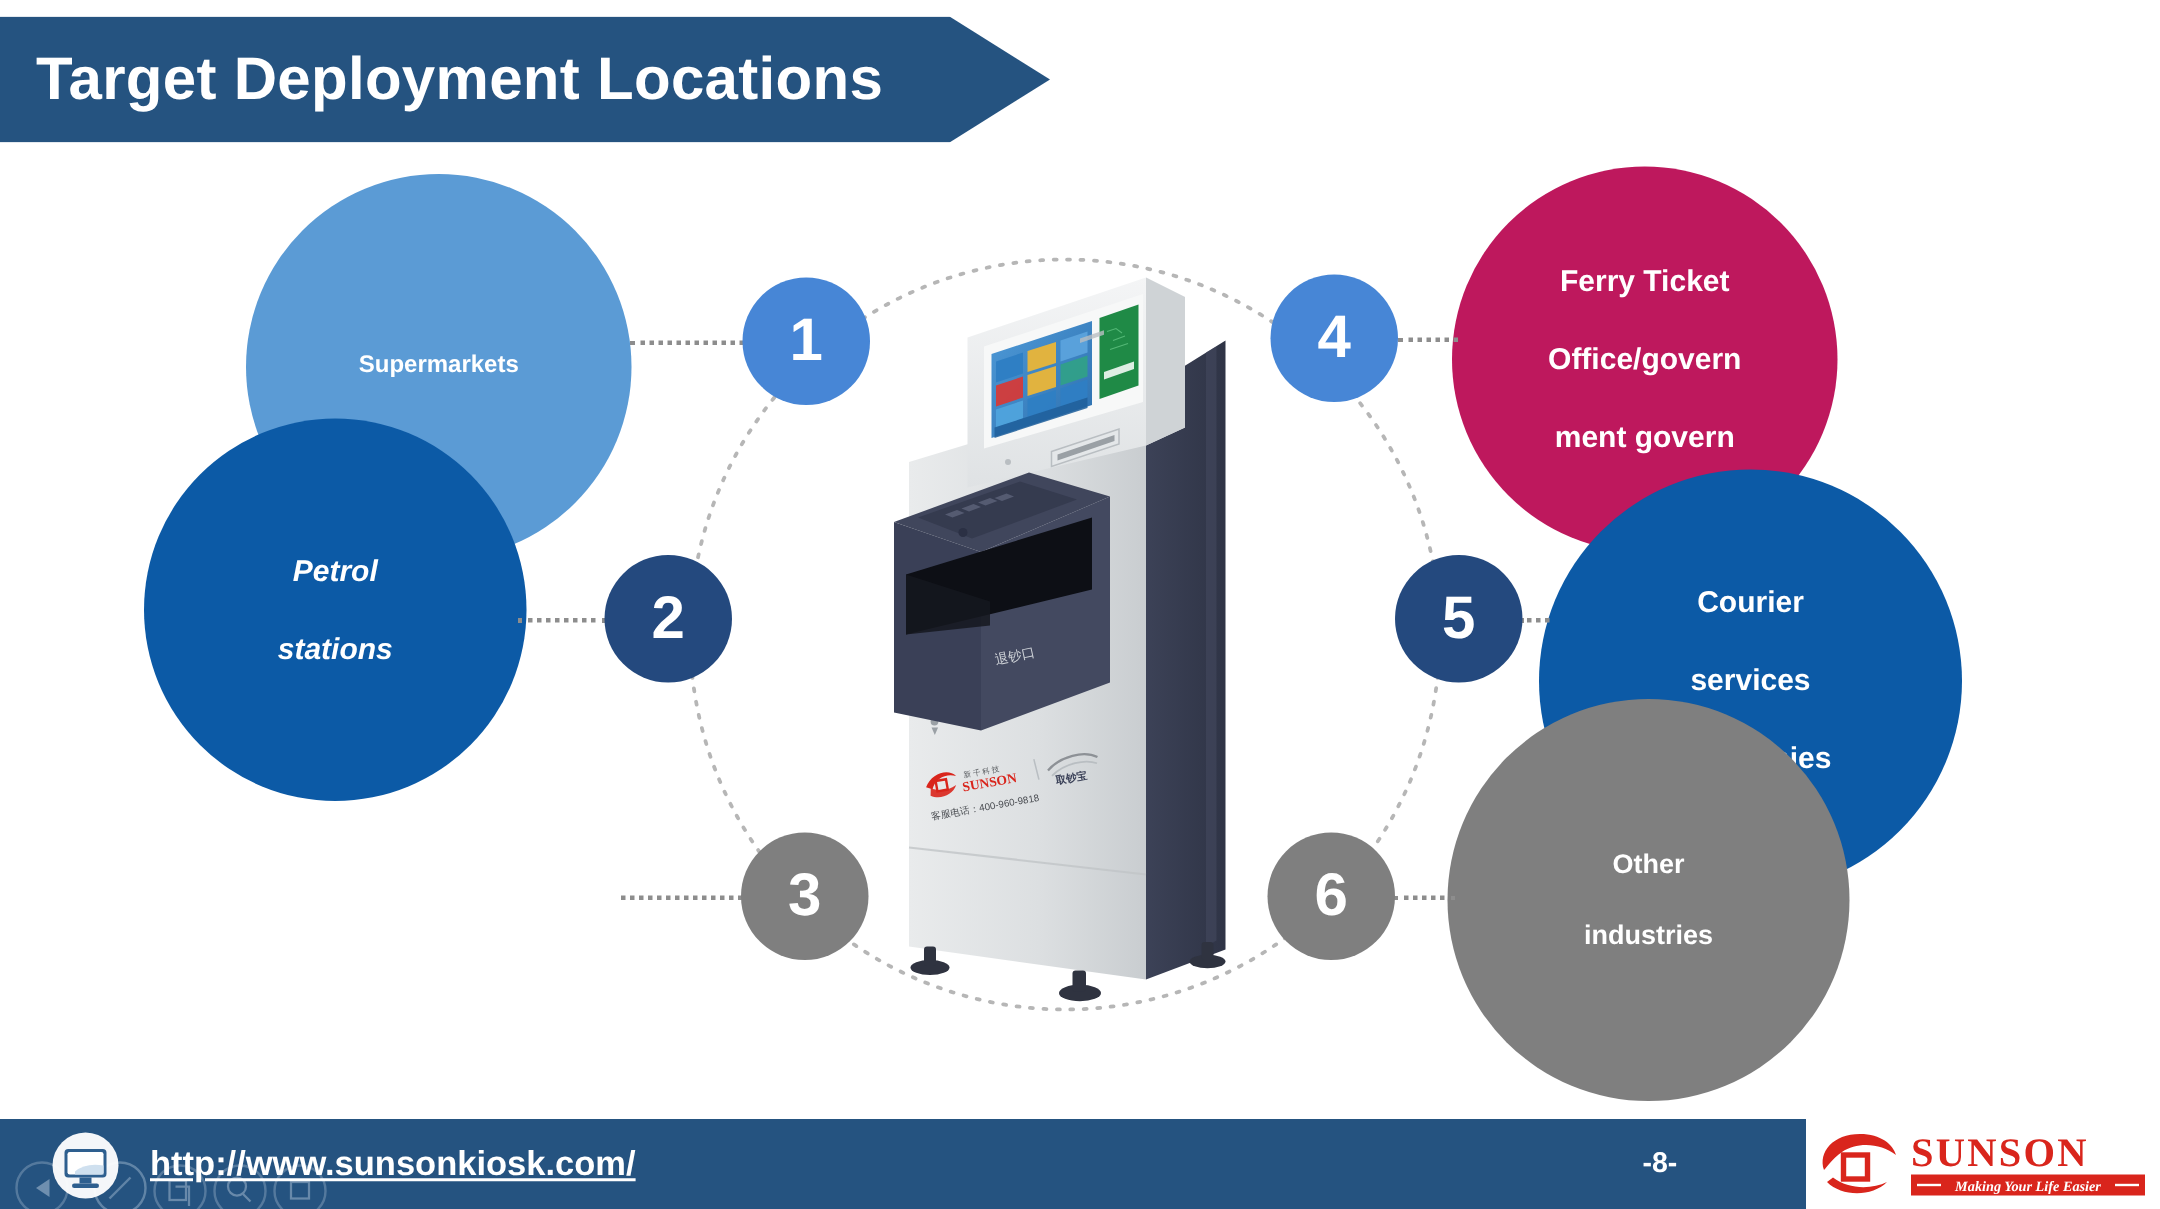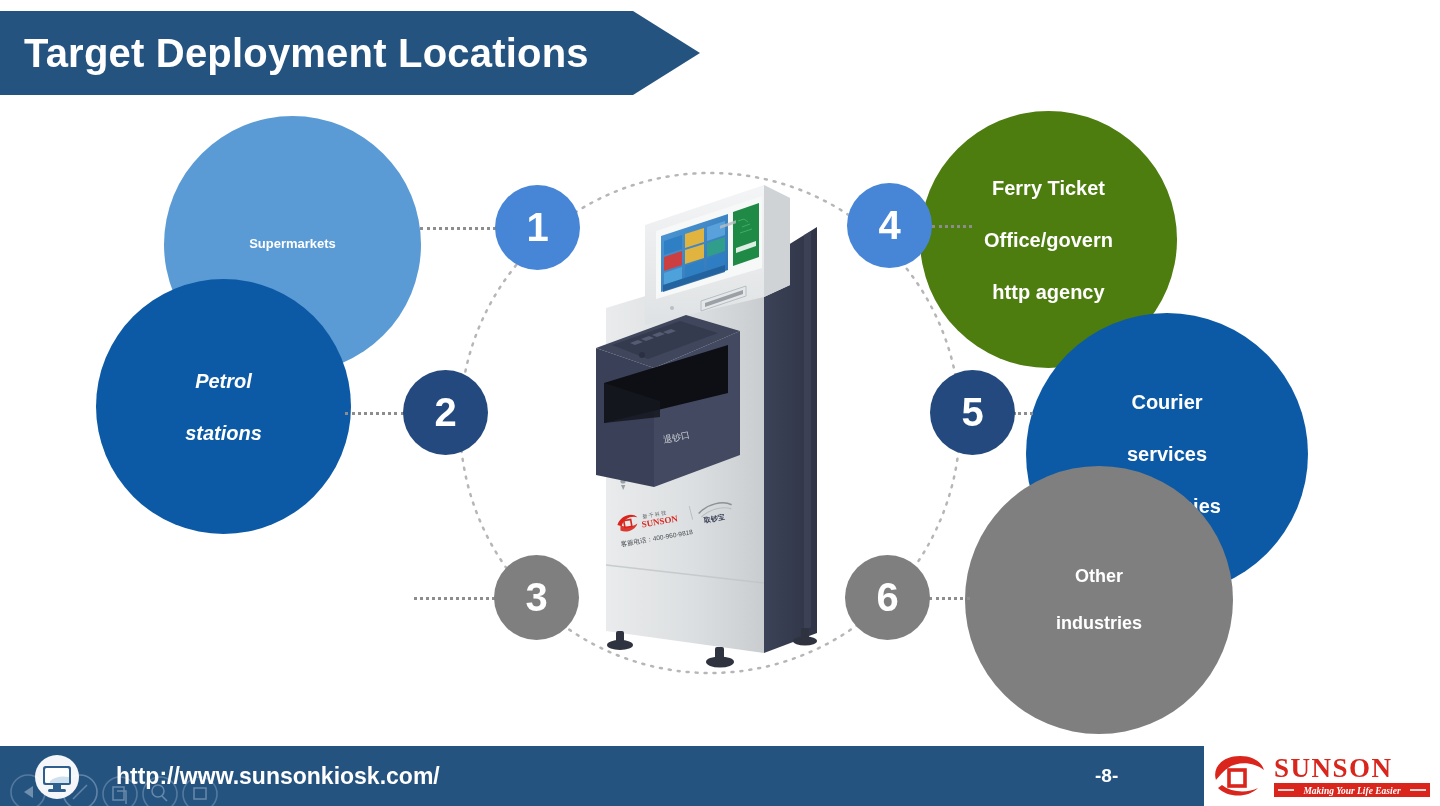--- a/index.html
+++ b/index.html
@@ -28,28 +28,28 @@
   
   .bubble{
     position:absolute; border-radius:50%;
     display:flex; align-items:center; justify-content:center;
     text-align:center; color:#fff; font-weight:bold;
     line-height:1.3; overflow:hidden;
   }
   .bubble span{ display:block; padding:0 12px; }
 
   #bubble-supermarkets{ left:164px; top:116px; width:257px; height:257px;
-      background:#5B9BD5; font-size:13px; z-index:3; }
+      background:#5B9BD5; font-size:16px; z-index:3; }
   #bubble-petrol{ left:96px; top:279px; width:255px; height:255px;
       background:#0C5AA6; font-size:20px; z-index:4;font-style:italic; }
   #bubble-hotels{ left:155px; top:450px; width:262px; height:262px;
       background:#7F7F7F; font-size:20px; z-index:5; }
 
-  #bubble-ferry{ left:920px; top:111px; width:257px; height:257px;
-      background:#4d7c0f; font-size:20px; z-index:3; }
+  #bubble-ferry{ left:968px; top:111px; width:257px; height:257px;
+      background:#be185d; font-size:20px; z-index:3; }
   #bubble-courier{ left:1026px; top:313px; width:282px; height:282px;
       background:#0C5AA6; font-size:20px; z-index:4;text-align:center; }
   #bubble-other{ left:965px; top:466px; width:268px; height:268px;
       background:#7F7F7F; font-size:18px; z-index:5; }
 
   
   .badge{
     position:absolute; border-radius:50%;
     display:flex; align-items:center; justify-content:center;
     color:#fff; font-weight:bold; font-size:40px; z-index:8;
@@ -72,22 +72,22 @@
 
   
   #kiosk{ position:absolute; left:568px; top:165px; width:290px; height:520px; z-index:7; }
 
   
   #footer{
     position:absolute; left:0; bottom:0; width:1440px; height:60px;
     background:#255380; z-index:10;
   }
   #footer-url{
-    position:absolute; left:116px; top:50%; transform:translateY(-50%);
-    color:#fff; font-size:23px; font-weight:bold; white-space:nowrap;
+    position:absolute; left:100px; top:50%; transform:translateY(-50%);
+    color:#fff; font-size:23px; font-weight:bold; white-space:nowrap;text-decoration:underline;
   }
   #footer-watermarks{ position:absolute; left:8px; bottom:-8px; width:230px; height:56px; }
   #monitor-icon{ position:absolute; left:34px; top:8px; width:46px; height:46px; }
   #page-number{
     position:absolute; left:1095px; top:50%; transform:translateY(-50%);
     color:#fff; font-size:19px; font-weight:bold;
   }
   #footer-logo-plate{
     position:absolute; right:0; top:0; width:236px; height:60px; background:#ffffff;
   }
@@ -115,21 +115,21 @@
       <span>Petrol</span><br>
       <span>stations</span>
     </span>
   </div>
 
 
   <div class="bubble" id="bubble-ferry">
     <span>
       <span>Ferry Ticket</span><br>
       <span>Office/govern</span><br>
-      <span>http agency</span>
+      <span>ment govern</span>
     </span>
   </div>
 
   <div class="bubble" id="bubble-courier">
     <span>
       <span>Courier</span><br>
       <span>services</span><br>
       <span>Companies</span>
     </span>
   </div>

